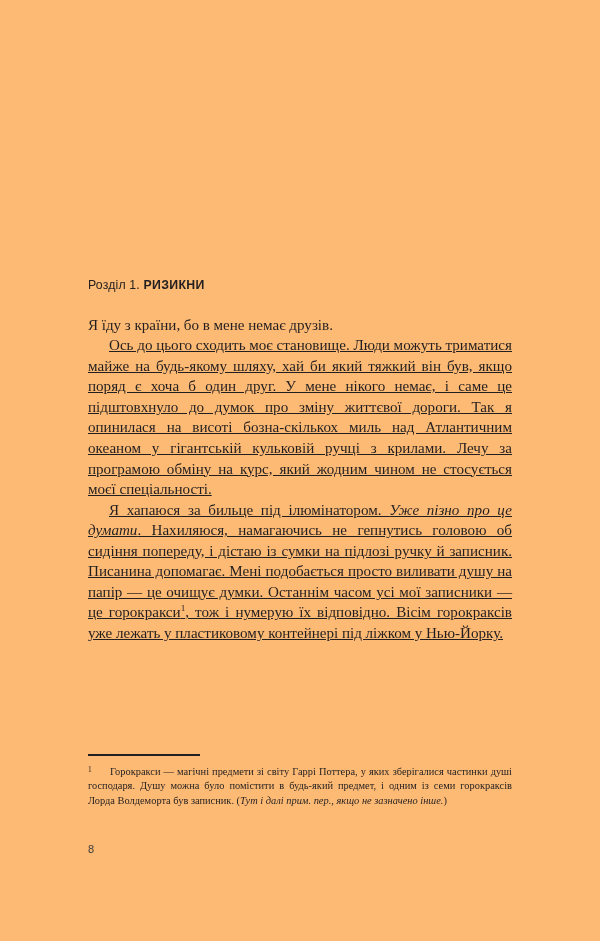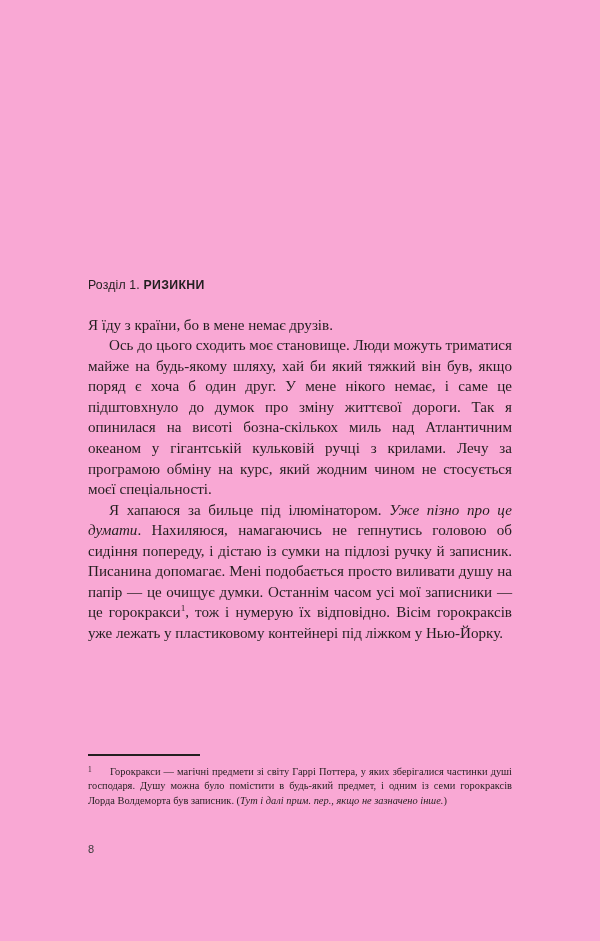--- a/index.html
+++ b/index.html
@@ -16,21 +16,21 @@
     color: #231f20;
     -webkit-font-smoothing: antialiased;
   }
 
   .page {
     position: absolute;
     left: 0;
     top: 0;
     width: 600px;
     height: 941px;
-    background: #f9a8d4;
+    background: #fdba74;
   }
 
   
   .content {
     position: absolute;
     left: 88px;
     top: 278px;
     width: 424px;
   }
 
@@ -57,20 +57,21 @@
     -webkit-hyphens: none;
     hyphens: none;
     word-spacing: -0.1px;
   }
   .body-text p {
     margin: 0;
     text-indent: 0;
   }
   .body-text p.indent {
     text-indent: 21px;
+    text-decoration: underline;
   }
   .body-text i,
   .body-text em {
     font-style: italic;
   }
   sup.fn-ref {
     font-size: 9.2px;
     vertical-align: super;
     line-height: 0;
   }

